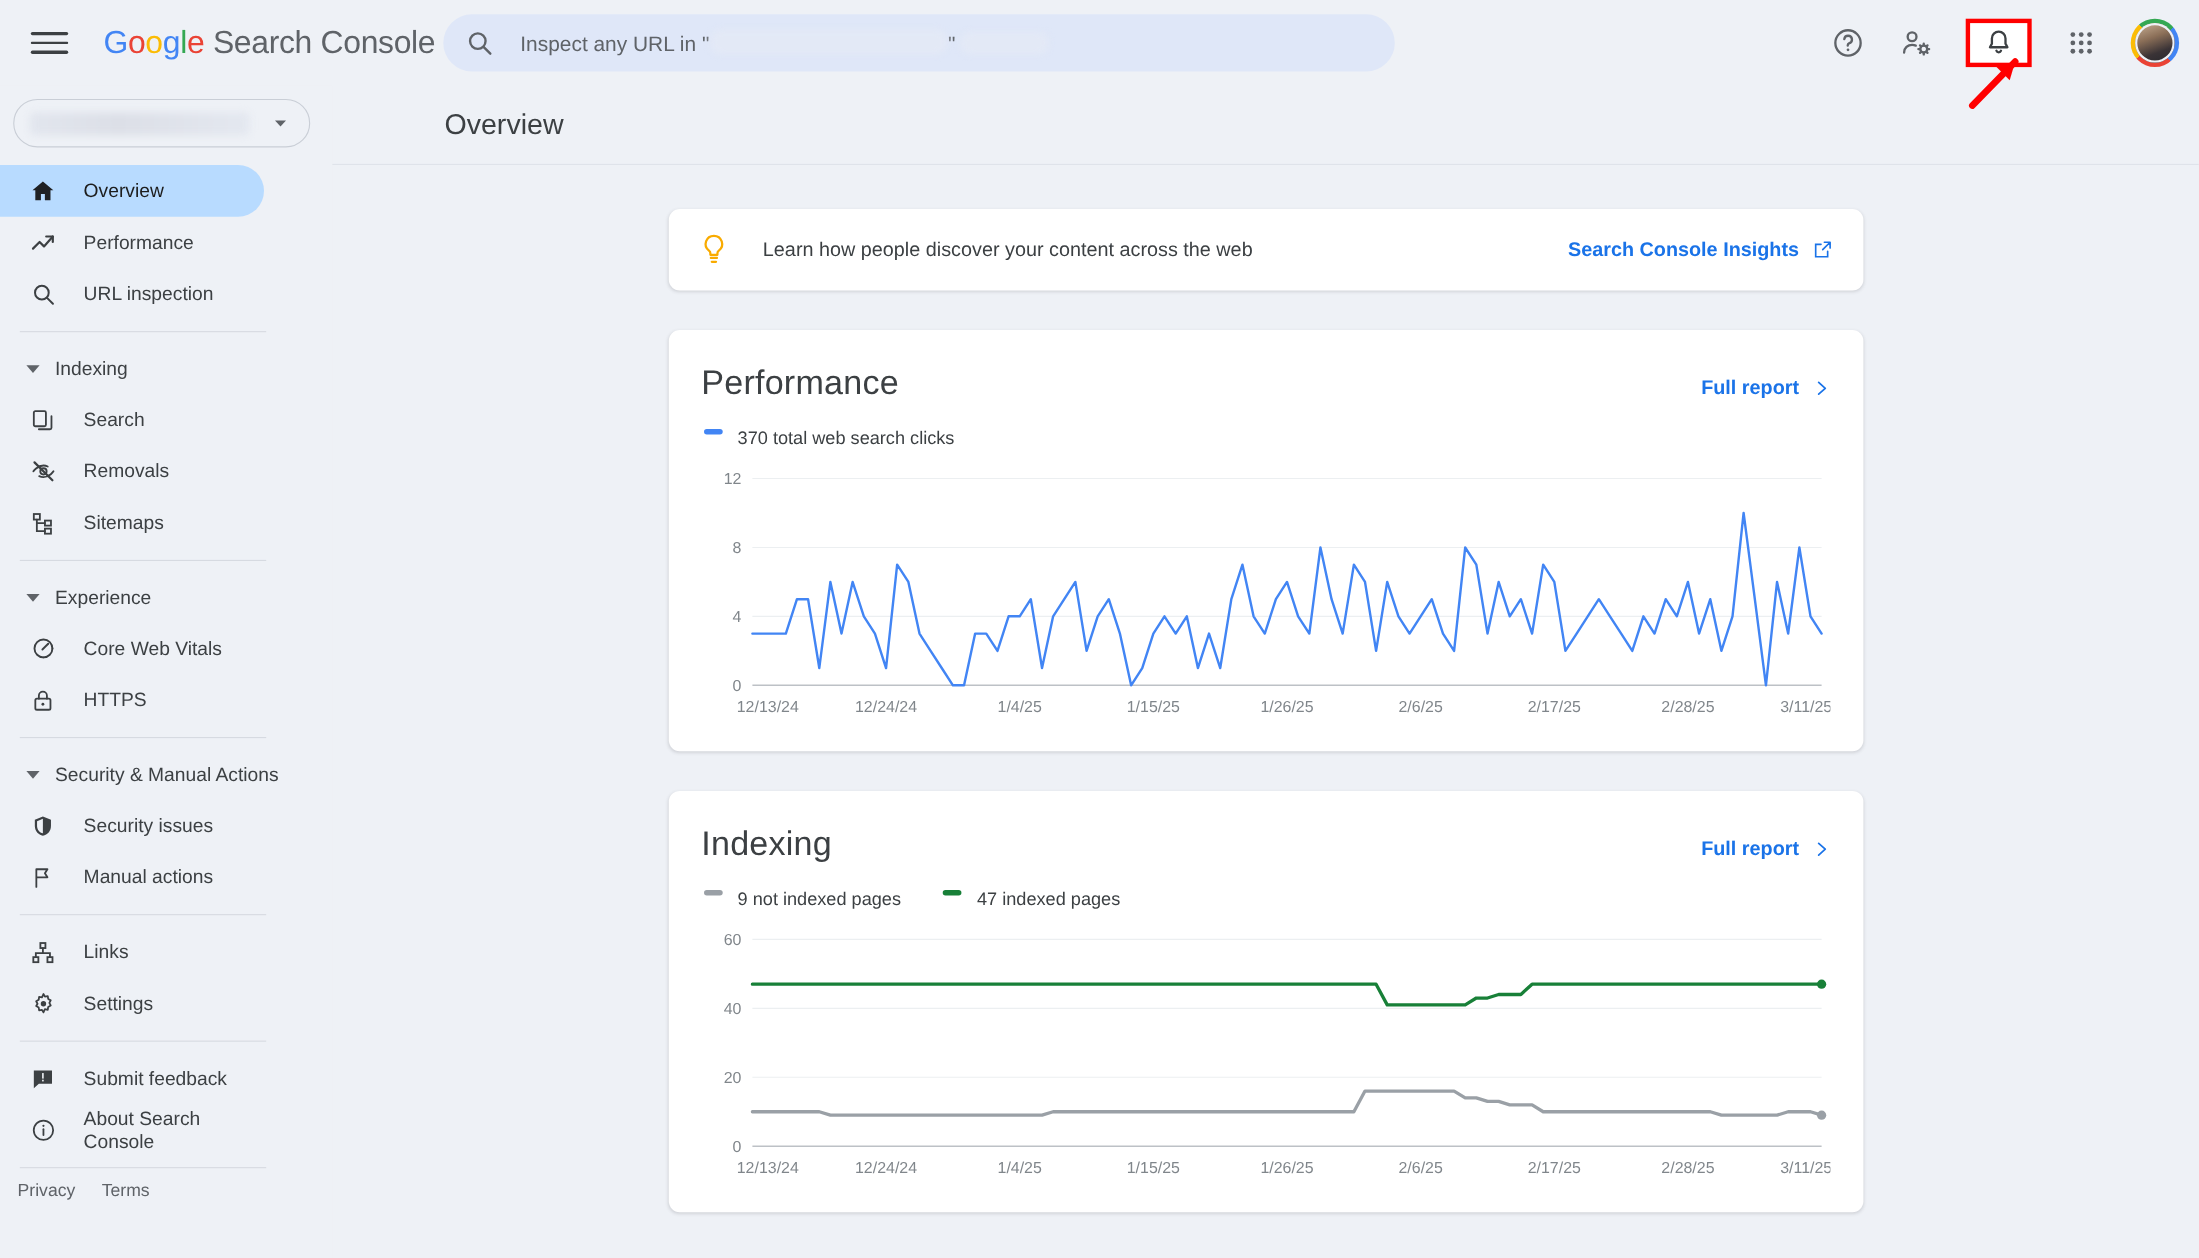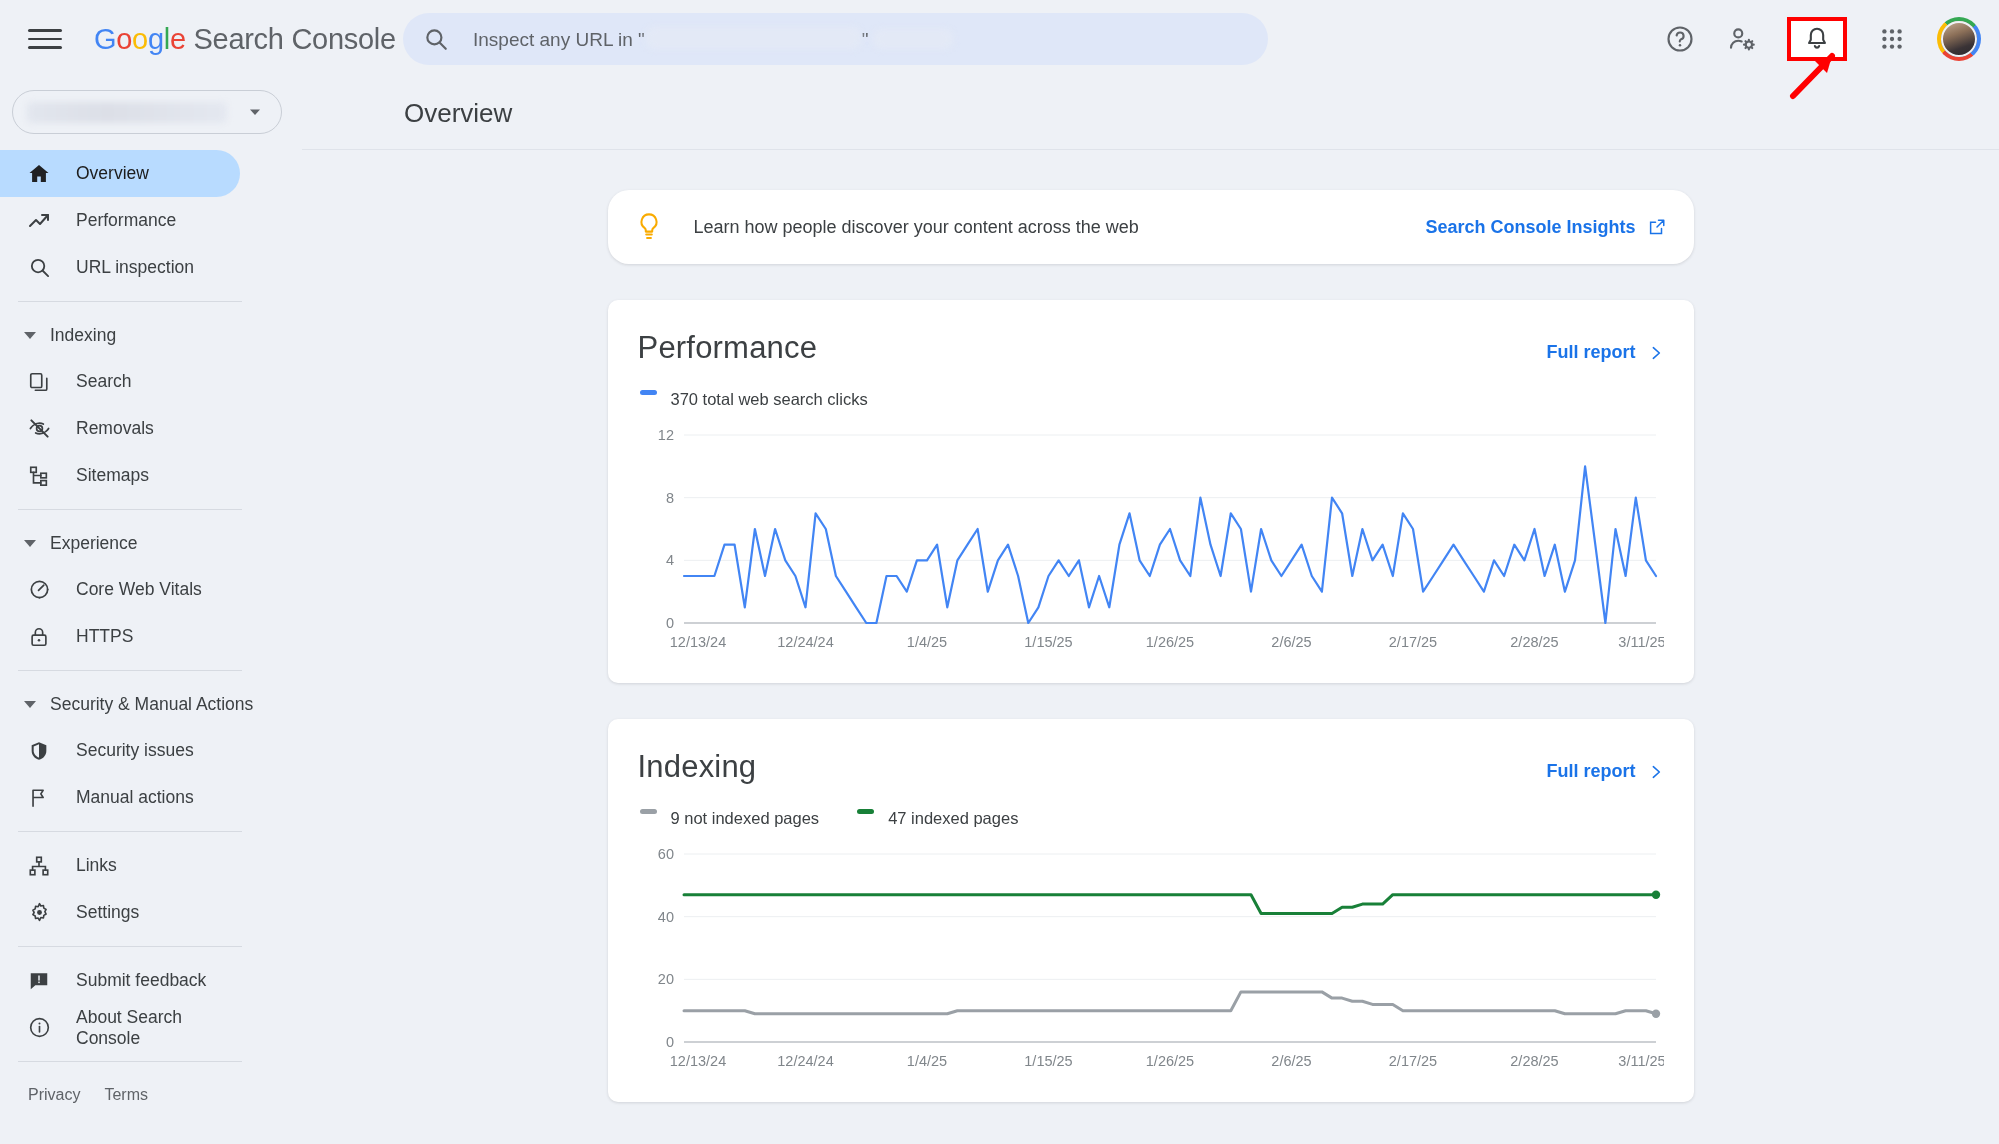--- a/index.html
+++ b/index.html
@@ -82,34 +82,34 @@
   .navitem .ni { width:26px; height:26px; margin-left:26px; margin-right:24px; flex:none;
                  display:flex; align-items:center; justify-content:center; }
   .navitem .ni svg { display:block; }
   .group {
     display:flex; align-items:center; height:46px; font-size:17.5px; color:#3c4043; cursor:pointer;
     padding-left:24px;
   }
   .group .tri { width:0;height:0;border-left:6px solid transparent;border-right:6px solid transparent;
     border-top:7px solid #5f6368; margin-right:14px; }
   .divider { height:1px; background:#d6dae1; margin:10px 60px 10px 18px; }
-  .footlinks { display:flex; gap:24px; padding-left:28px; margin-top:24px;
+  .footlinks { display:flex; gap:24px; padding-left:16px; margin-top:12px;
                font-size:16px; color:#5f6368; }
   .footlinks span { cursor:pointer; }
 
   
   .main { position:absolute; left:302px; top:78px; width:1697px; height:1066px; overflow:hidden; }
   .pagehead { height:72px; display:flex; align-items:center; padding-left:102px;
               border-bottom:1px solid #dfe3ea; }
   .pagehead h1 { font-size:26px; font-weight:400; color:#3c4043; }
 
   .content { padding:40px 0 0 0; display:flex; flex-direction:column; align-items:center; }
 
   .banner {
-    width:1086px; height:74px; background:#fff; border-radius:21px;
+    width:1086px; height:74px; background:#fff; border-radius:10px;
     box-shadow:0 1px 3px rgba(60,64,67,.16); display:flex; align-items:center;
   }
   .banner .bulb { margin-left:28px; width:26px; height:30px; }
   .banner .btext { margin-left:32px; font-size:18px; color:#3c4043; }
   .banner .blink { margin-left:auto; margin-right:28px; display:flex; align-items:center; gap:12px;
                    color:#1a73e8; font-size:18px; font-weight:600; cursor:pointer; }
 
   .card {
     width:1086px; background:#fff; border-radius:10px;
     box-shadow:0 1px 3px rgba(60,64,67,.16); margin-top:36px; padding:30px 30px 26px 30px;

